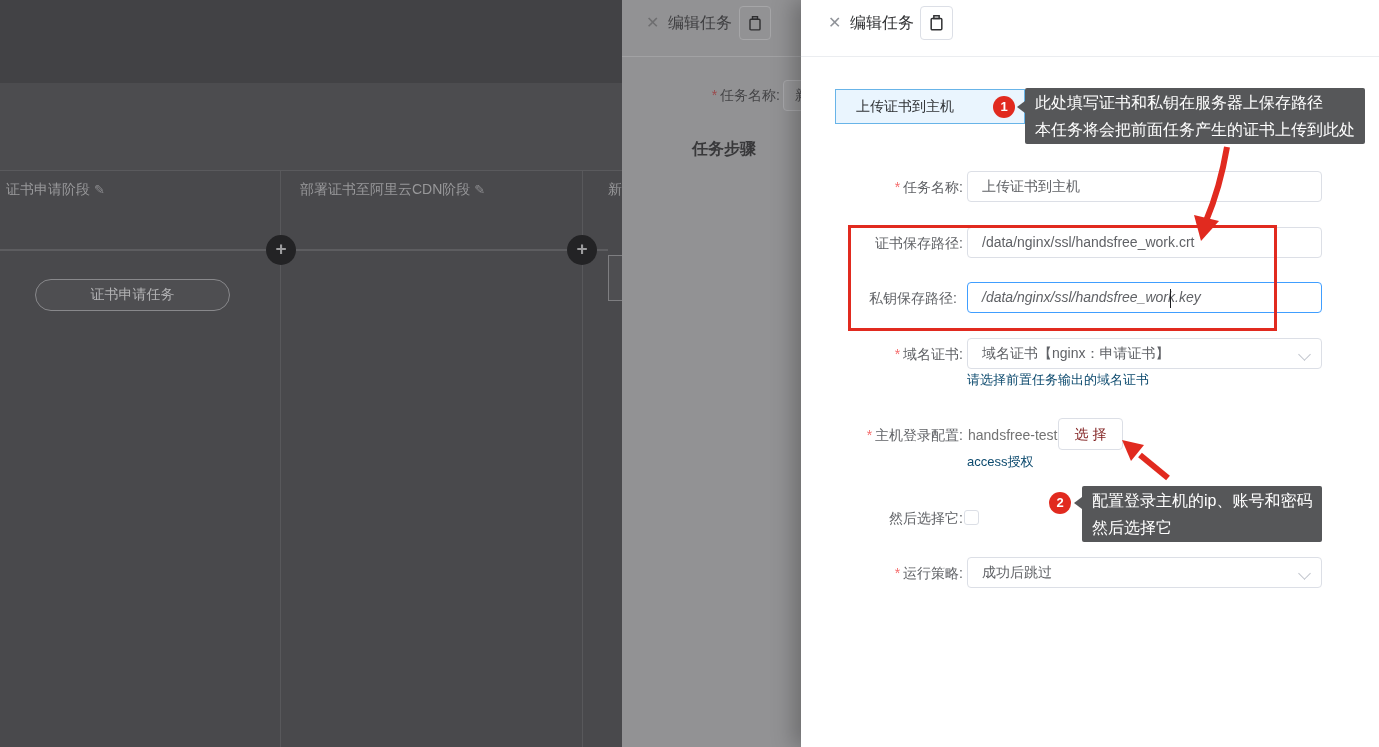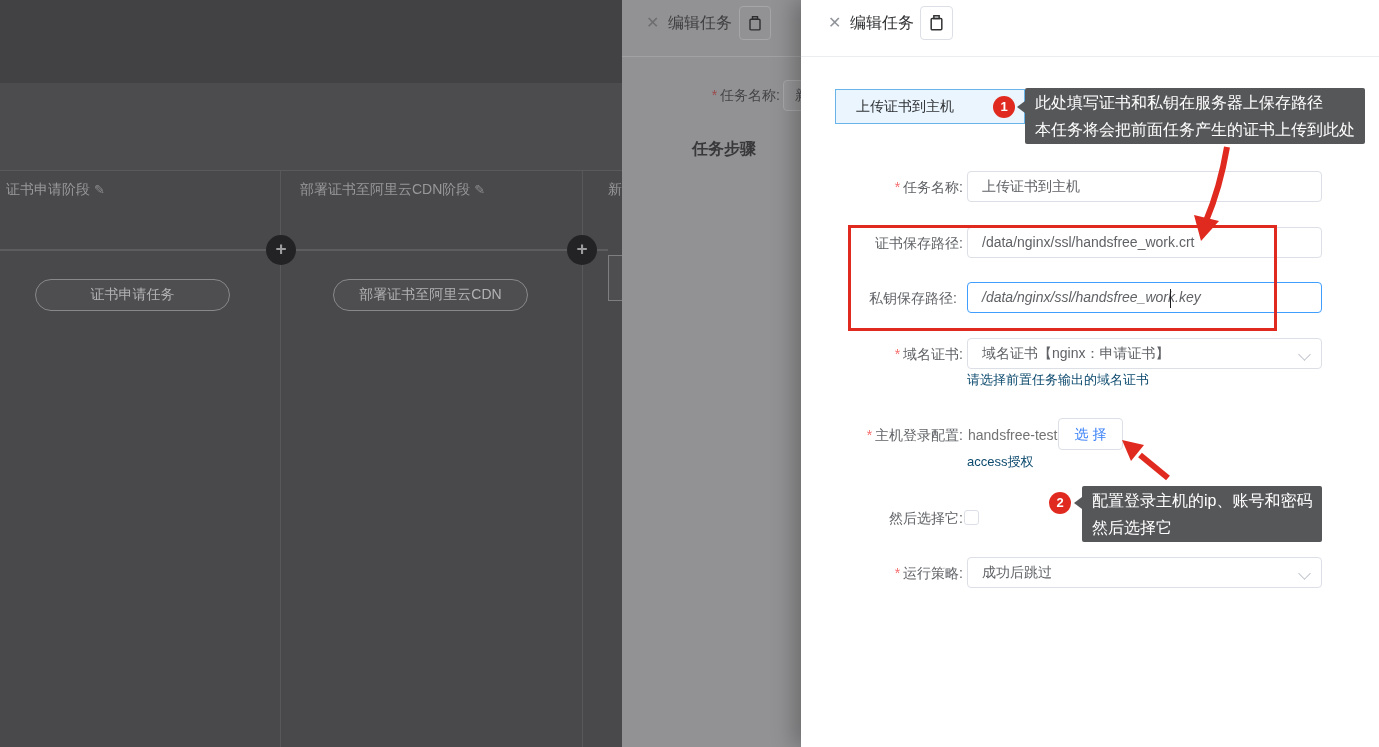--- a/index.html
+++ b/index.html
@@ -58,21 +58,21 @@
   .req { color:#f56c6c; margin-right:3px; }
   .f-input { left:166px; width:355px; height:31px; border:1px solid #dcdfe6; border-radius:4px; background:#fff;
              color:#606266; font-size:14px; line-height:29px; padding-left:14px; white-space:nowrap; overflow:hidden; }
   .f-input.focused { border-color:#409eff; }
   .f-select { padding-right:30px; }
   .chevron { position:absolute; right:12px; top:11px; width:9px; height:9px;
              border-left:1.5px solid #c0c4cc; border-bottom:1.5px solid #c0c4cc; transform:rotate(-45deg); }
   .helper { left:166px; font-size:13px; color:#0c4a6e; }
   .plain-value { font-size:14px; color:#737373; }
   .select-btn { left:257px; width:65px; height:32px; border:1px solid #dcdfe6; border-radius:4px; background:#fff;
-                color:#3b82f6; font-size:14px; text-align:center; line-height:30px; cursor:pointer; }
+                color:#7f1d1d; font-size:14px; text-align:center; line-height:30px; cursor:pointer; }
   .checkbox { left:163px; width:15px; height:15px; border:1px solid #dcdfe6; border-radius:3px; background:#fff; }
   .caret { position:absolute; left:202px; top:6px; width:1px; height:19px; background:#1c1c1e; }
   .red-rect { left:848px; top:225px; width:429px; height:106px; border:3px solid #e12a1f; z-index:4; pointer-events:none; }
   .num-circle { width:22px; height:22px; border-radius:50%; background:#e12a1f; color:#fff; font-size:13px;
                 font-weight:bold; text-align:center; line-height:22px; z-index:6; }
   .tooltip { background:#565759; color:#fff; font-size:16px; line-height:27px; padding:1px 10px;
              border-radius:2px; z-index:5; white-space:nowrap; }
   .tooltip:before { content:""; position:absolute; left:-8px; width:0; height:0;
                     border-top:6px solid transparent; border-bottom:6px solid transparent;
                     border-right:8px solid #565759; }
@@ -101,23 +101,20 @@
       <span>新阶段</span>
     </div>
 
     <div class="abs flow-line" style="left:0; width:608px;"></div>
 
     <div class="abs task-pill" style="left:35px; width:195px;">
       <span>证书申请任务</span>
     </div>
     <div class="abs plus-btn" style="left:266px;">+</div>
 
-    <div class="abs task-pill" style="left:333px; width:195px;">
-      <span>部署证书至阿里云CDN</span>
-    </div>
     <div class="abs plus-btn" style="left:567px;">+</div>
 
     <div class="abs node-partial"></div>
   </div>
 
   <div class="abs drawer-mid">
     <div class="abs dm-close">✕</div>
     <div class="abs dm-title">编辑任务</div>
     <div class="abs dm-trash">
       <svg width="16" height="17" viewBox="0 0 16 16">

